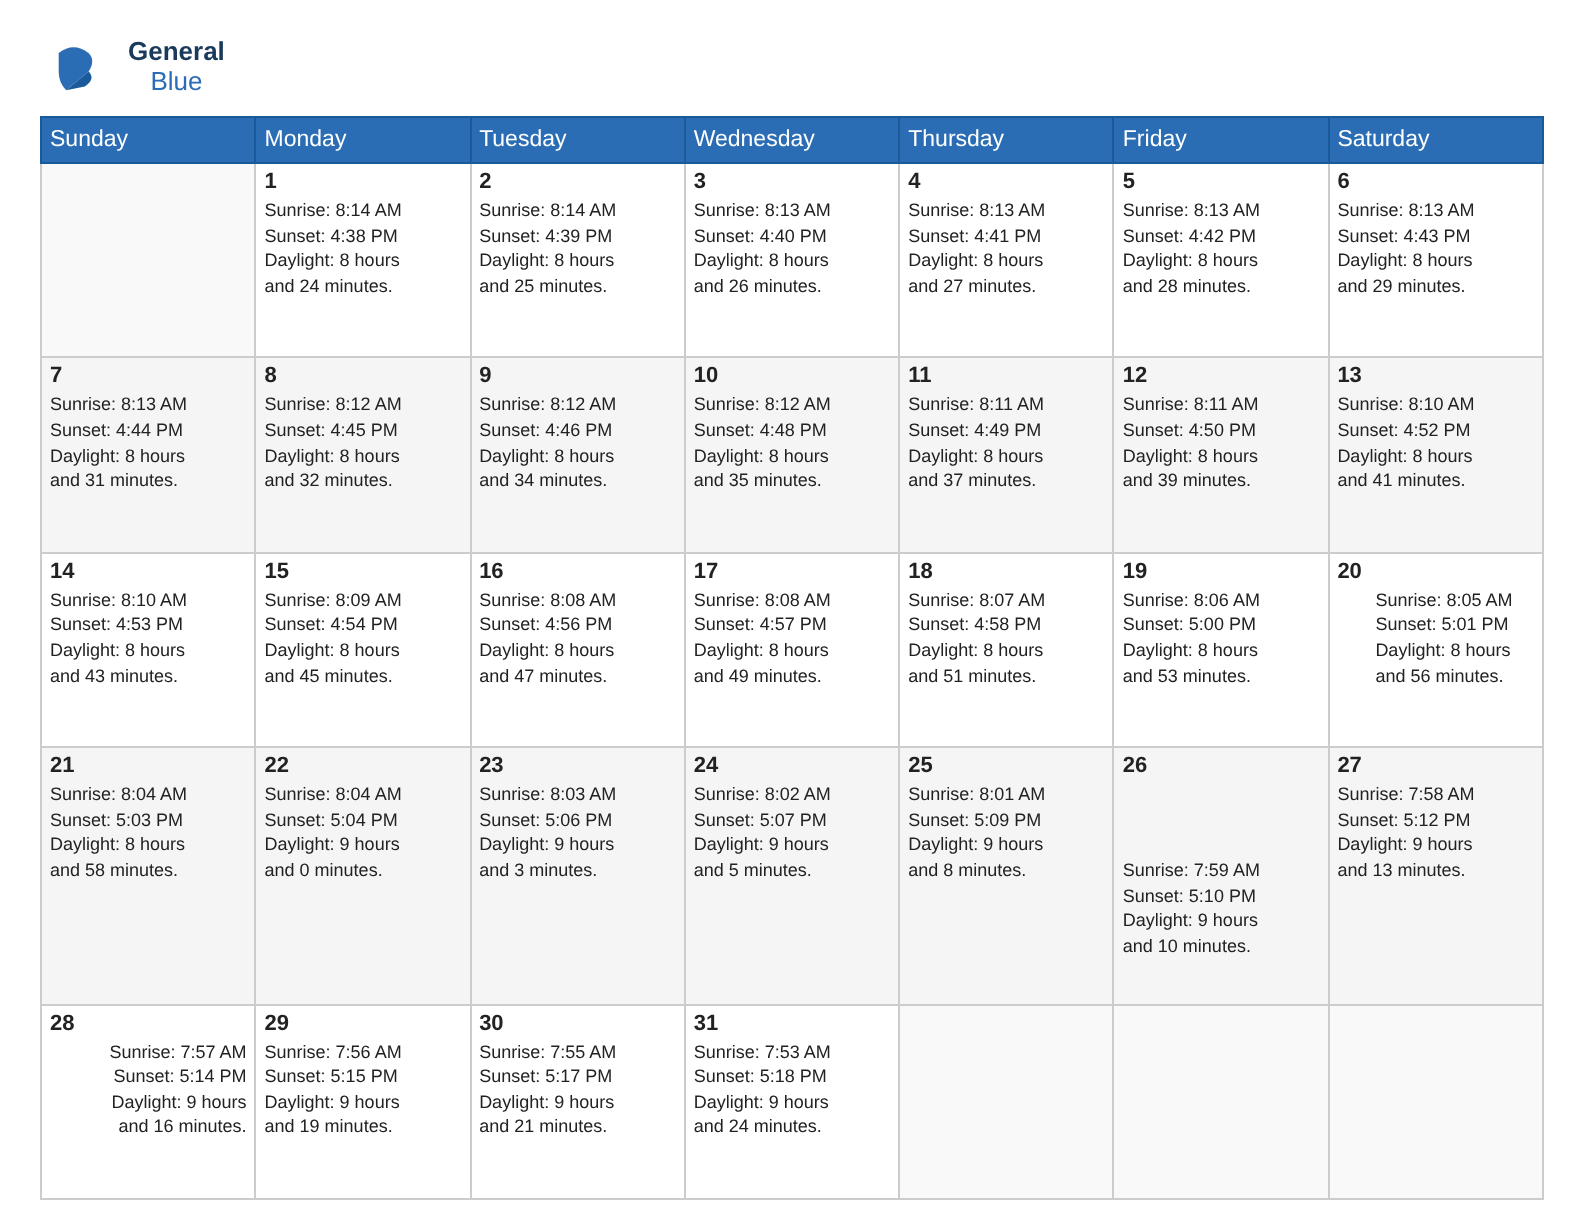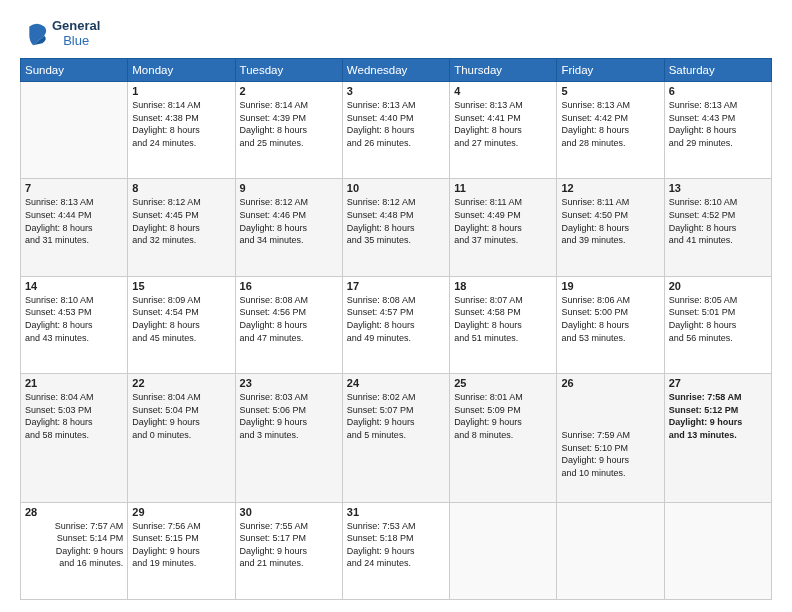--- a/index.html
+++ b/index.html
@@ -19,21 +19,21 @@
     }
     .header {
       display: flex;
       justify-content: space-between;
       align-items: flex-start;
       margin-bottom: 10px;
     }
     .logo {
       display: flex;
       align-items: center;
-      gap: 4px;
+      gap: 16px;
     }
     .logo-icon {
       width: 28px;
       height: 28px;
     }
     .title-block {
       text-align: right;
     }
     .month-title {
       font-size: 32px;
@@ -259,21 +259,21 @@
           </td>
           <td>
             <span class="day-num">19</span>
             <div class="cell-text" style="white-space: pre-line;">Sunrise: 8:06 AM
 Sunset: 5:00 PM
 Daylight: 8 hours
 and 53 minutes.</div>
           </td>
           <td>
             <span class="day-num">20</span>
-            <div class="cell-text" style="white-space: pre-line;">Sunrise: 8:05 AM
+            <div class="cell-text" style="white-space: pre-line; margin-left: 19px;">Sunrise: 8:05 AM
 Sunset: 5:01 PM
 Daylight: 8 hours
 and 56 minutes.</div>
           </td>
         </tr>
         <tr>
           <td>
             <span class="day-num">21</span>
             <div class="cell-text" style="white-space: pre-line;">Sunrise: 8:04 AM
 Sunset: 5:03 PM
@@ -310,21 +310,21 @@
           </td>
           <td>
             <span class="day-num">26</span>
             <div class="cell-text" style="white-space: pre-line; margin-top: 40px;">Sunrise: 7:59 AM
 Sunset: 5:10 PM
 Daylight: 9 hours
 and 10 minutes.</div>
           </td>
           <td>
             <span class="day-num">27</span>
-            <div class="cell-text" style="white-space: pre-line; font-weight: bold;">Sunrise: 7:58 AM
+            <div class="cell-text" style="white-space: pre-line;">Sunrise: 7:58 AM
 Sunset: 5:12 PM
 Daylight: 9 hours
 and 13 minutes.</div>
           </td>
         </tr>
         <tr>
           <td>
             <span class="day-num">28</span>
             <div class="cell-text" style="white-space: pre-line; text-align: right;">Sunrise: 7:57 AM
 Sunset: 5:14 PM

